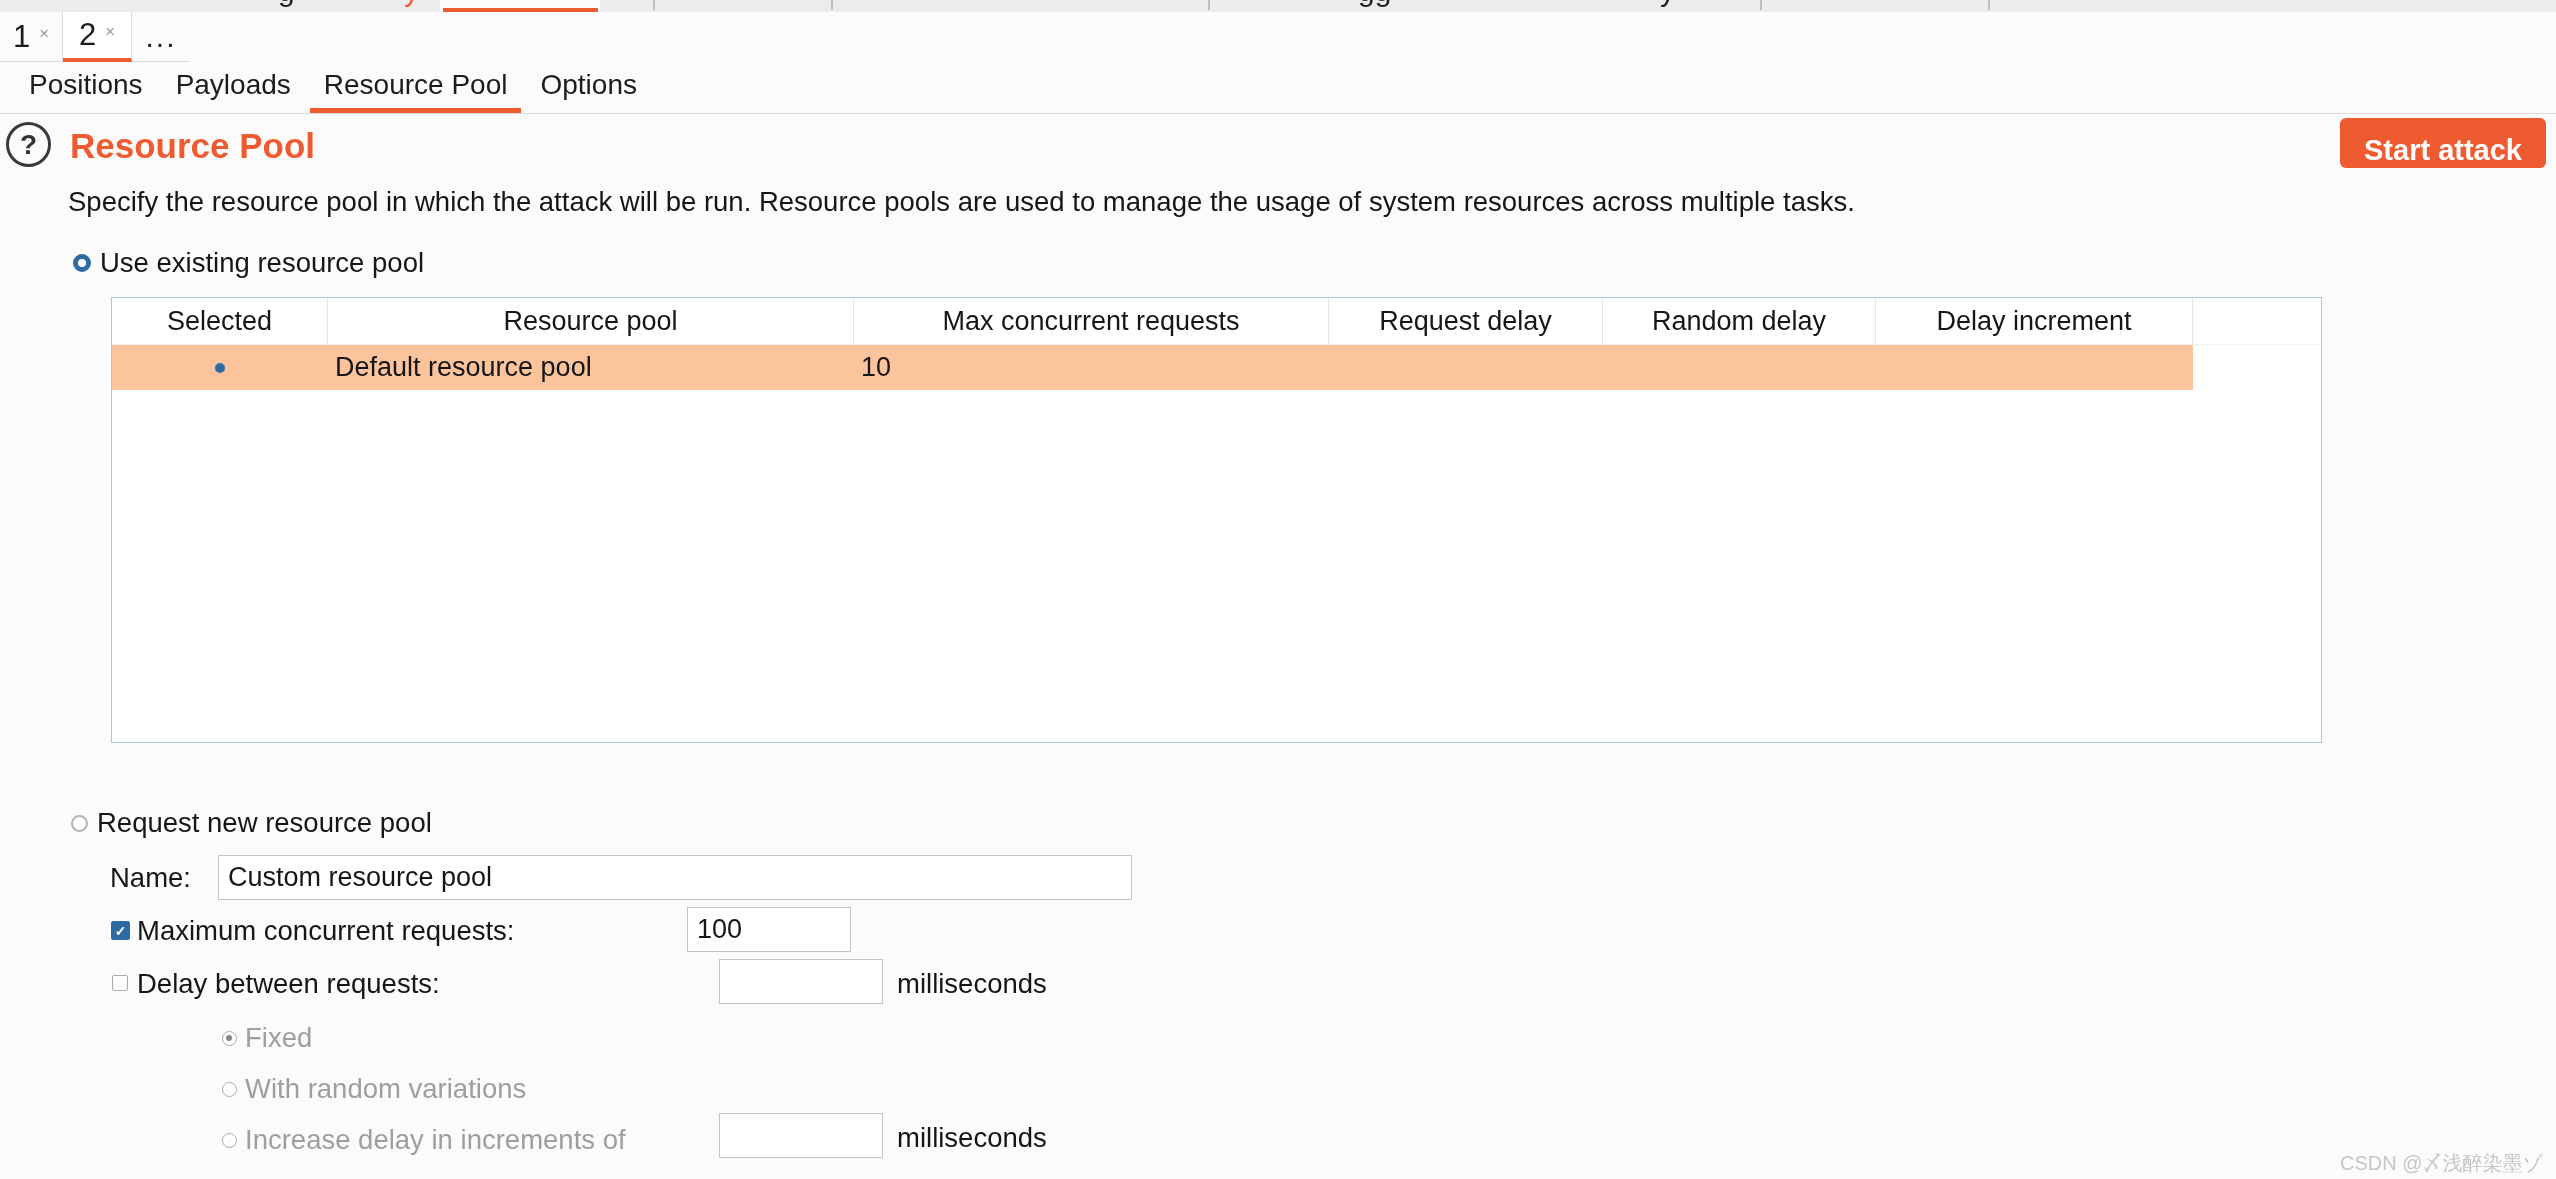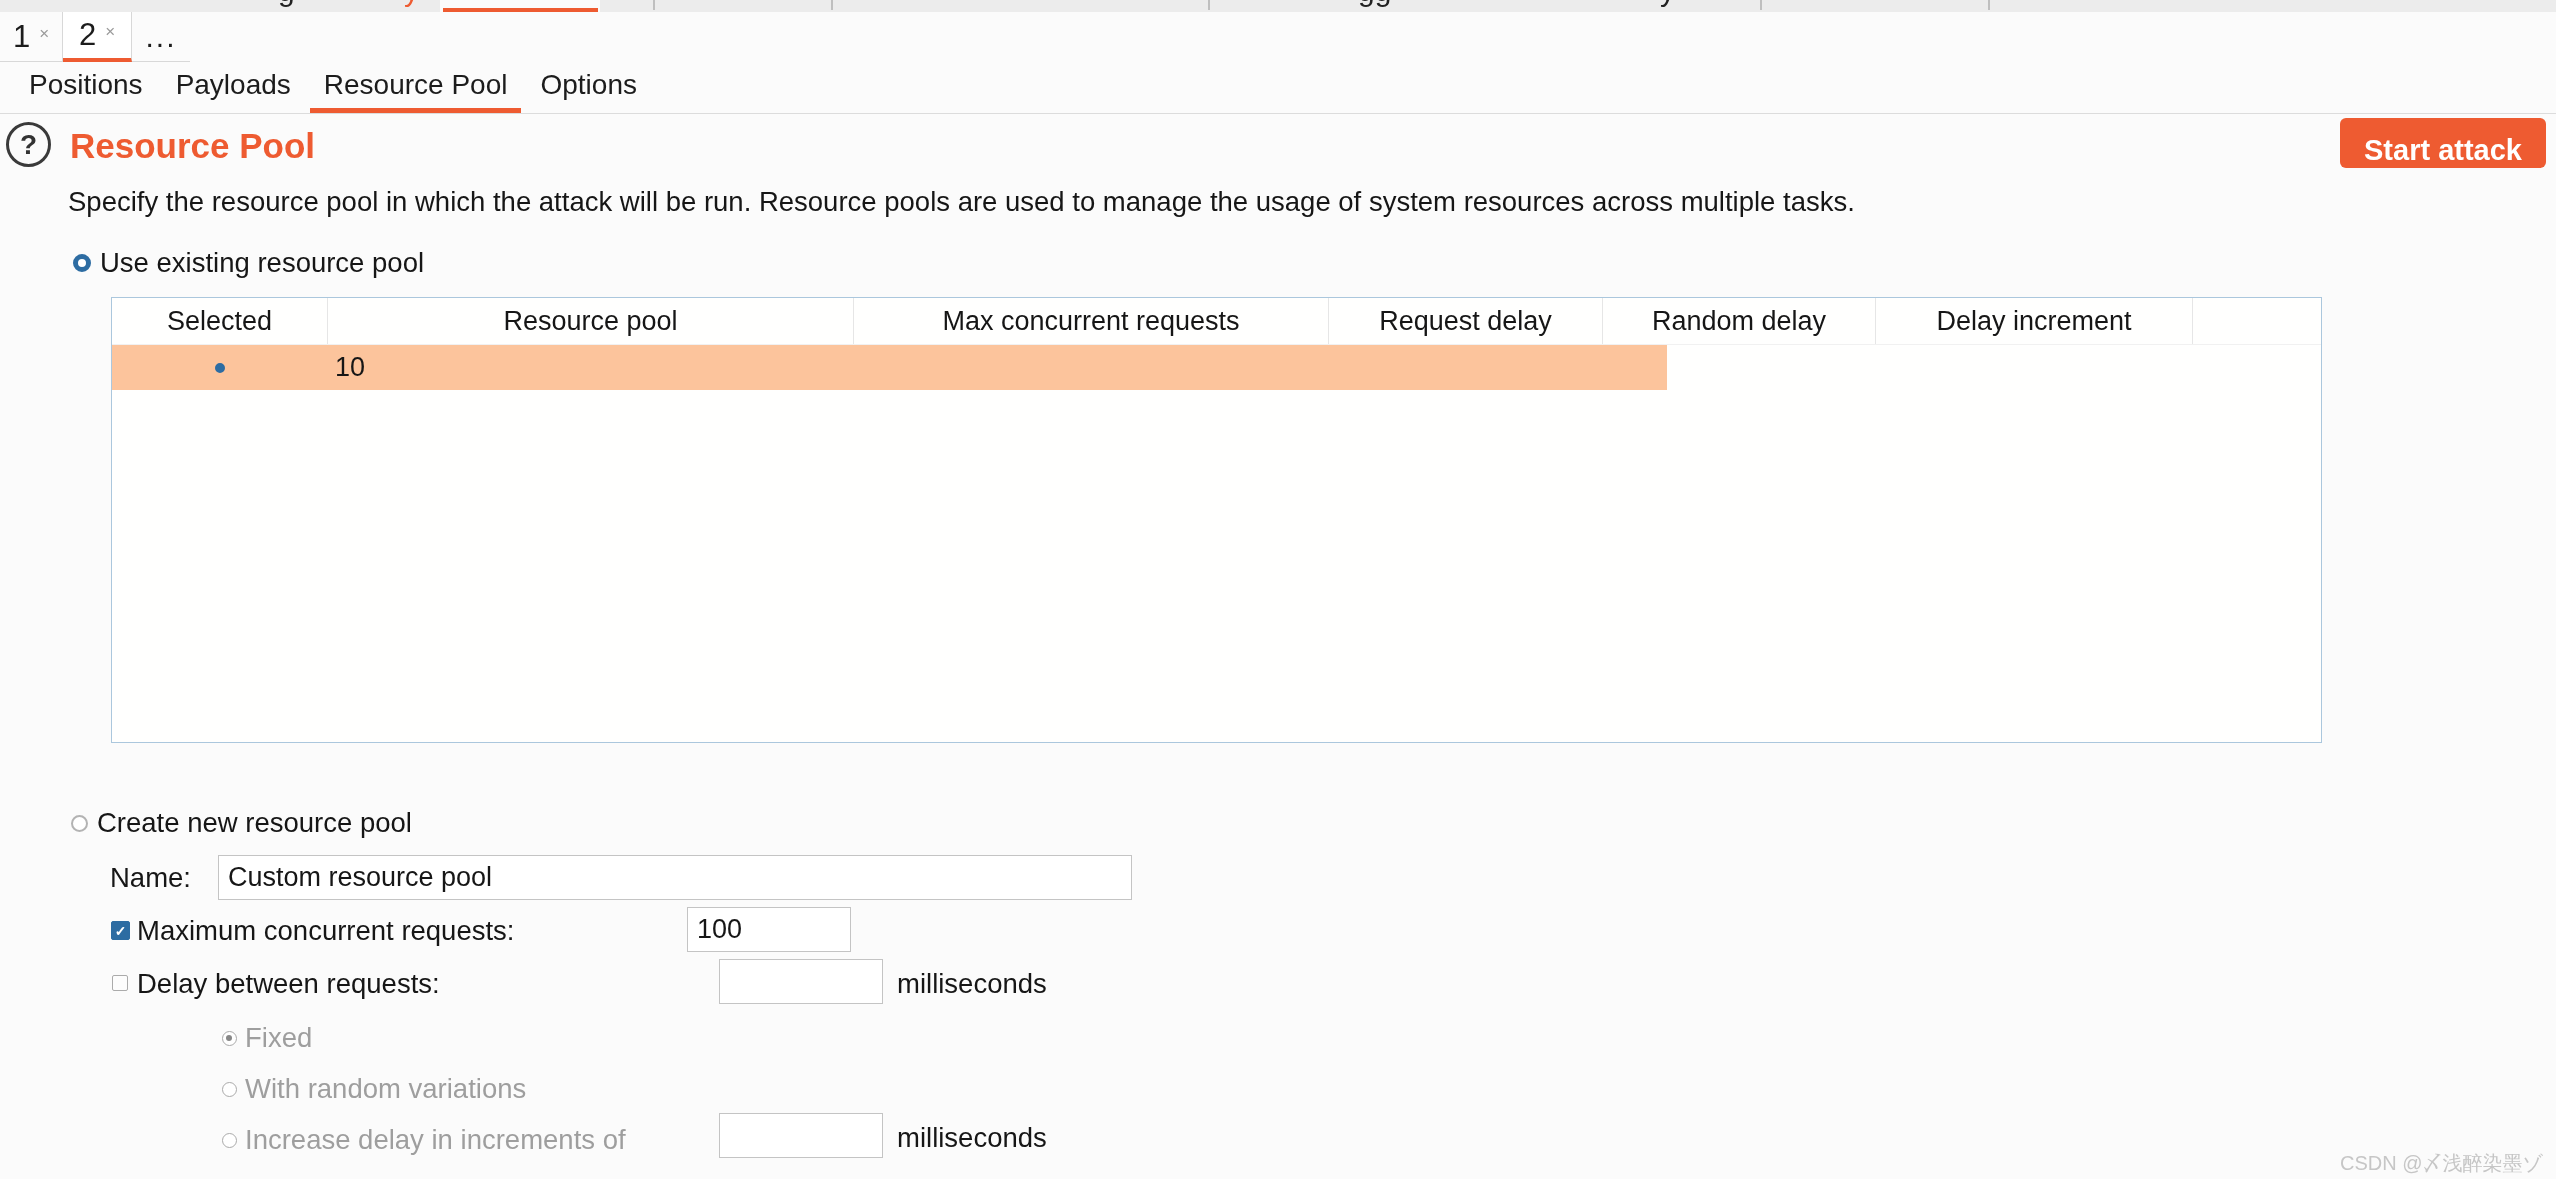--- a/index.html
+++ b/index.html
@@ -153,31 +153,32 @@
       <div class="td c2">Max concurrent requests</div>
       <div class="td c3">Request delay</div>
       <div class="td c4">Random delay</div>
       <div class="td c5">Delay increment</div>
       <div class="td c6"></div>
     </div>
     <div class="tr data">
       <div class="td c0">
         <div class="row-radio"></div>
       </div>
+      <div class="td c1">Default resource pool</div>
       <div class="td c2">10</div>
       <div class="td c3"></div>
       <div class="td c4"></div>
       <div class="td c5"></div>
       <div class="td c6 last"></div>
     </div>
   </div>
 
   <div class="radio-row" style="left:71px; top:807px;">
     <div class="radio gray-unselected"></div>
-    <span>Create new resource pool</span>
+    <span>Request new resource pool</span>
   </div>
 
   <span class="form-label abs" style="left:110px; top:862px;">Name:</span>
   <input class="txt-input" style="left: 218px; top: 855px; width: 914px;" value="Custom resource pool">
 
   <div class="checkbox checked" style="left:111px; top:921px;">
     <span>✓</span>
   </div>
   <span class="form-label abs" style="left:137px; top:915px;">Maximum concurrent requests:</span>
   <input class="txt-input" style="left: 687px; top: 907px; width: 164px;" value="100">

